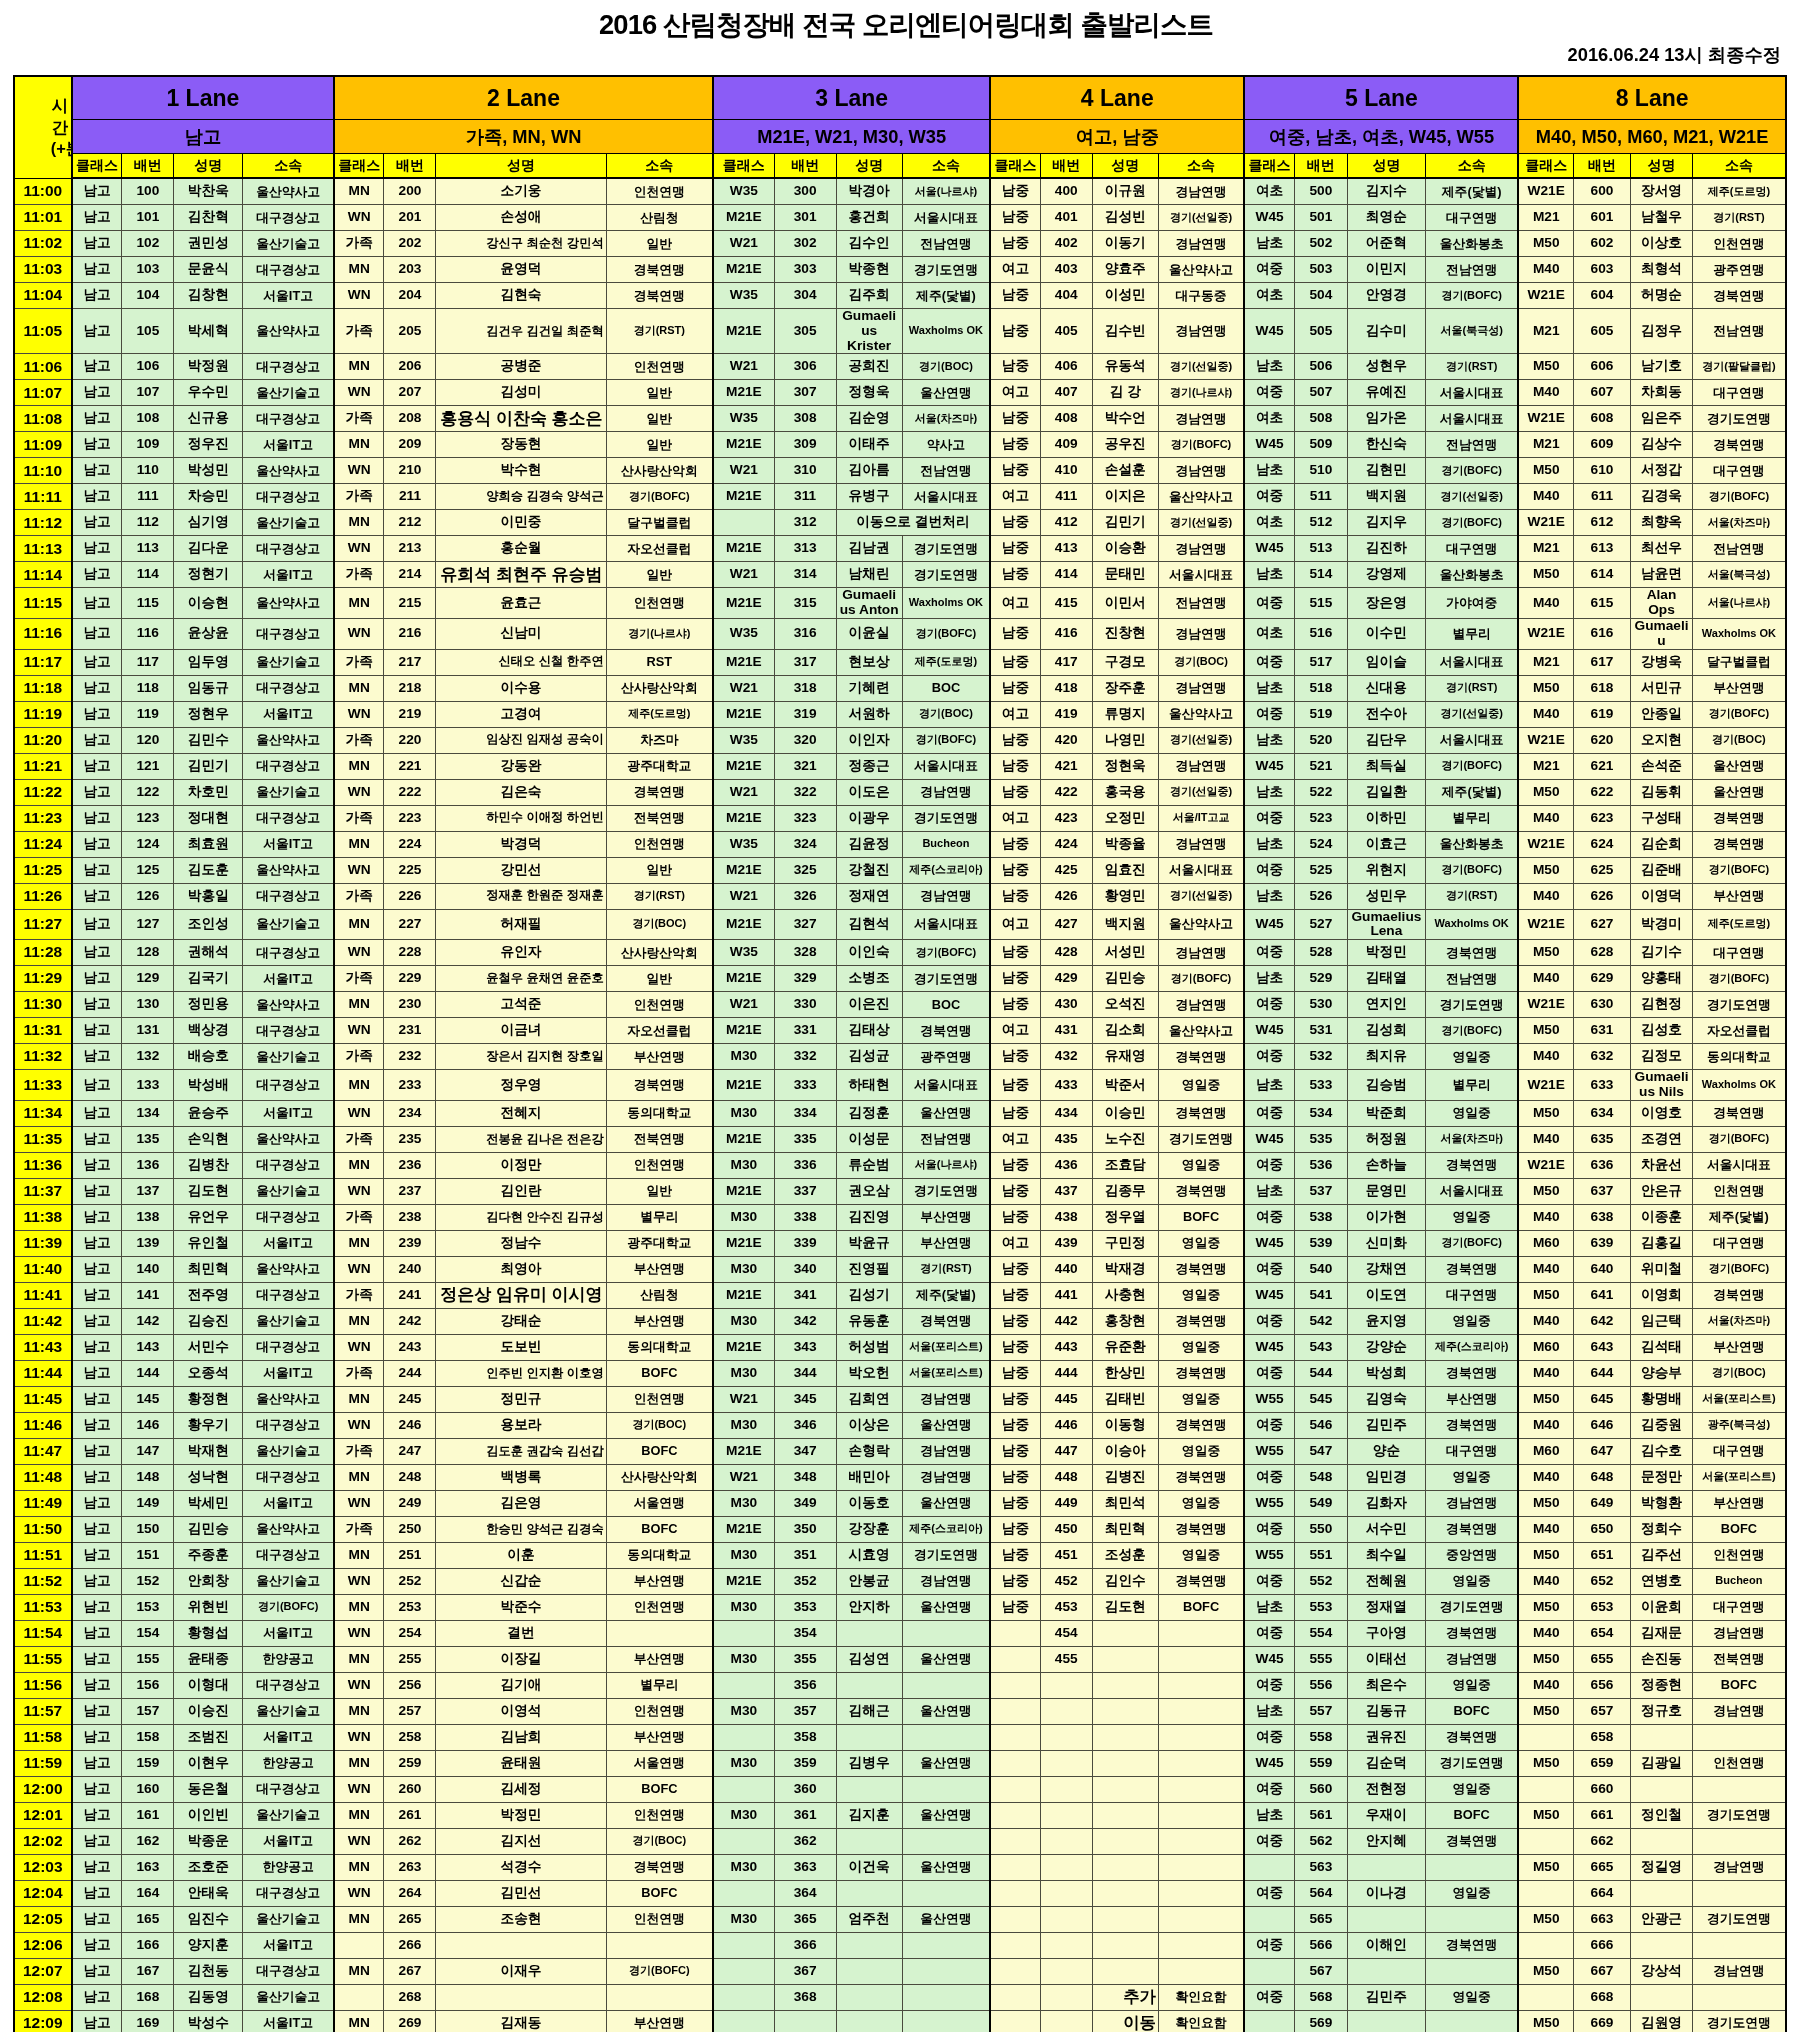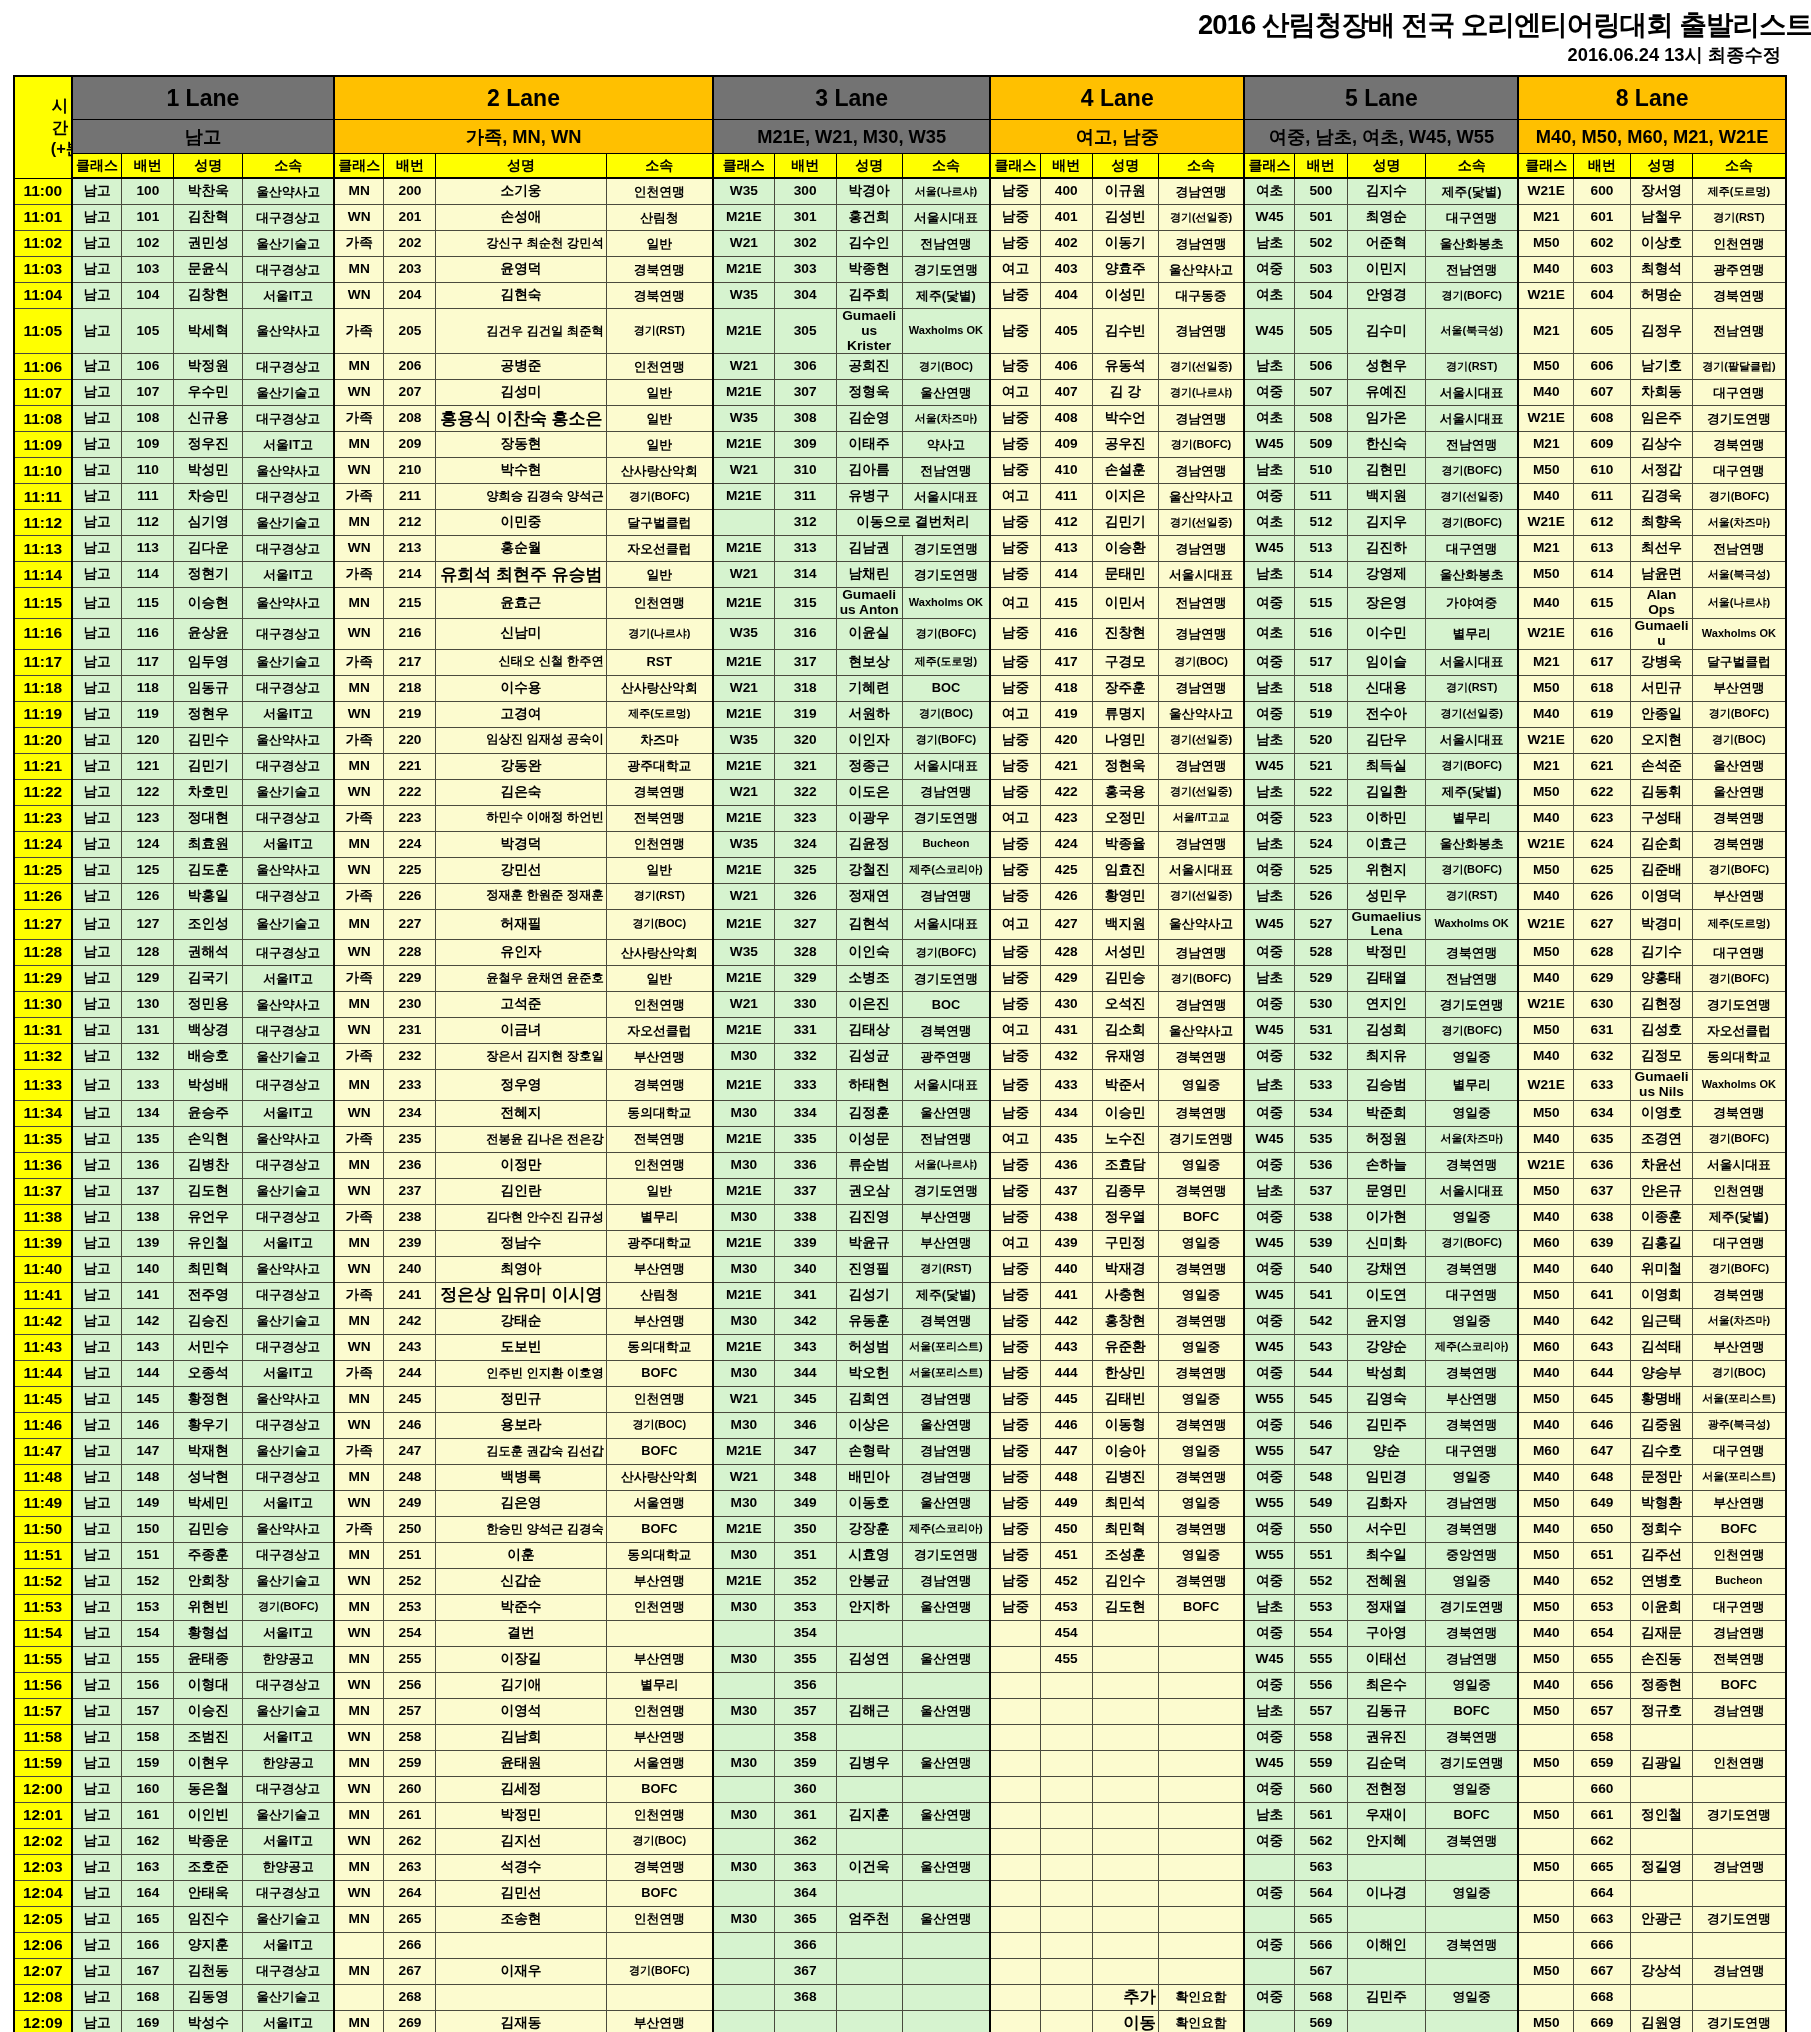--- a/index.html
+++ b/index.html
@@ -1,17 +1,17 @@
 <!DOCTYPE html>
 <html style="font-size:14.6px"><head>
 <meta charset="utf-8">
 <style>
   html,body{margin:0;padding:0;background:#fff;}
   body{width:1812px;height:2032px;position:relative;font-family:"Liberation Sans","DejaVu Sans",sans-serif;color:#000;}
-  .title{position:absolute;top:7.3px;left:0;width:100%;text-align:right;font-size:27.4px;font-weight:bold;letter-spacing:-0.9px;}
+  .title{position:absolute;top:7.3px;left:0;width:100%;text-align:center;font-size:27.4px;font-weight:bold;letter-spacing:-0.9px;}
   .revision{position:absolute;top:42px;right:31px;font-size:18.3px;font-weight:bold;}
   table{position:absolute;top:75px;left:12.8px;width:1774px;border-collapse:collapse;table-layout:fixed;border:2.7px solid #000;}
   td,th{border:0.9px solid #4a4a3e;font-weight:700;color:#000;padding:0 1.8px;text-align:center;vertical-align:middle;overflow:hidden;}
   thead th{border-color:#000;}
   .lsep{border-left:2.3px solid #000 !important;}
   tr.lane-titles th.lt{height:42px;font-size:23px;}
   tr.lane-classes th{height:33px;font-size:18.3px;border-top:1.8px solid #000;border-bottom:1.8px solid #000;}
   tr.colheads th{height:23px;font-size:14px;border-bottom:2.3px solid #000;}
   .th-time{font-size:16.4px;line-height:1.3;padding-left:36px;}
   tbody td{height:25px;font-size:13.7px;line-height:1.08;}
@@ -20,21 +20,21 @@
   .c-name{word-break:break-word;}
   .sm12{font-size:11px;}
   .sm13{font-size:12.3px;}
   .xs{font-size:17px;}
   .left{text-align:right;padding-left:3.7px;}
   .nowrap{white-space:nowrap;}
   .bigname{font-size:16.4px;}
   .g{background:#D6F3CF;}
   .y{background:#FCFBCF;}
   .yy{background:#FFFF00;}
-  .tg{background:#737373;}
+  .tg{background:#8b5cf6;}
   .to{background:#FFC000;text-align:center;}
 </style>
 </head>
 <body>
 
 <div class="title">2016 산림청장배 전국 오리엔티어링대회 출발리스트</div>
 <div class="revision">2016.06.24 13시 최종수정</div>
 
 <table id="grid">
   <colgroup>

